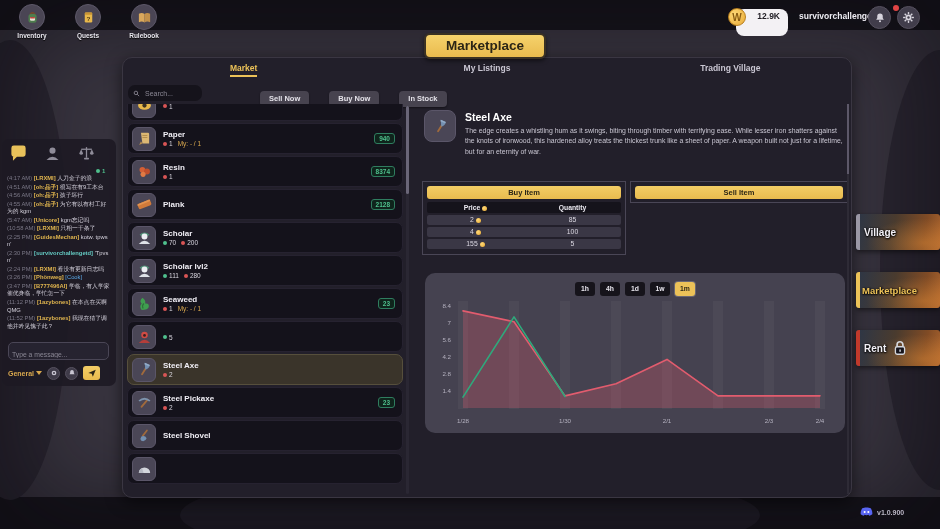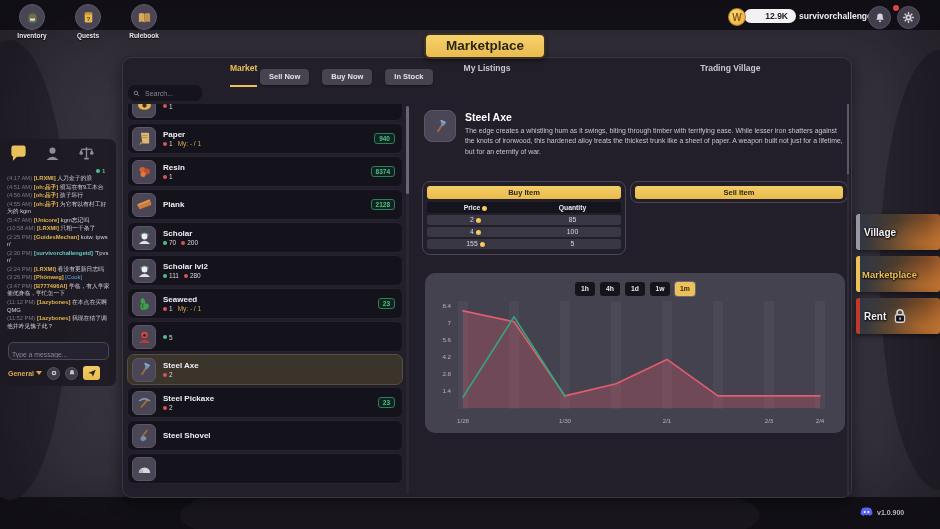--- a/index.html
+++ b/index.html
@@ -9,37 +9,37 @@
   .bg-top{position:absolute;left:0;top:0;width:940px;height:30px;background:#16141b;}
   .bg-bottom{position:absolute;left:0;top:497px;width:940px;height:32px;background:#16141b;}
   .blob{position:absolute;background:#2a2631;border-radius:50%;}
   .vignette{position:absolute;inset:0;box-shadow:inset 0 0 90px 25px rgba(10,8,14,.5);pointer-events:none;}
   
   .top-nav{position:absolute;left:10px;top:4px;display:flex;gap:12px;z-index:5;}
   .top-nav-btn{width:44px;text-align:center;cursor:pointer;}
   .circle-btn{width:26px;height:26px;margin:0 auto;border-radius:50%;background:#4a4554;border:1px solid #5d5869;display:flex;align-items:center;justify-content:center;}
   .top-nav-label{font-size:6.5px;color:#e9e7ef;font-weight:bold;margin-top:2px;text-shadow:0 1px 1px #000;}
   .currency{position:absolute;left:728px;top:8px;height:17px;z-index:6;}
-  .currency .pill{position:absolute;left:16px;top:1px;width:52px;height:14px;background:#f3f1f4;border-radius:8px;color:#232027;font-size:8.5px;font-weight:bold;text-align:right;line-height:15px;padding-right:8px;}
+  .currency .pill{position:absolute;left:8px;top:1px;width:52px;height:27px;background:#f3f1f4;border-radius:8px;color:#232027;font-size:8.5px;font-weight:bold;text-align:right;line-height:15px;padding-right:8px;}
   .coin{width:18px;height:18px;border-radius:50%;background:radial-gradient(circle at 35% 35%,#ffd978,#e8a934);border:1px solid #b87f1e;position:absolute;left:0;top:0;color:#8a5c12;font-weight:bold;font-size:10px;text-align:center;line-height:17px;}
   .username{position:absolute;left:799px;top:11px;font-size:8.5px;color:#efedf4;font-weight:bold;z-index:6;}
   .round-ic{position:absolute;width:23px;height:23px;border-radius:50%;background:#413d4b;border:1px solid #56515f;display:flex;align-items:center;justify-content:center;z-index:6;cursor:pointer;}
   .notif-dot{position:absolute;left:893px;top:5px;width:6px;height:6px;border-radius:50%;background:#e04444;z-index:7;}
   
   .banner{position:absolute;left:424px;top:33px;width:122px;height:26px;background:linear-gradient(#f6d26c,#e9bb4e);border:2px solid #3a3123;border-radius:6px;z-index:10;color:#2c2616;font-size:13.5px;font-weight:bold;text-align:center;line-height:22px;box-shadow:0 2px 4px rgba(0,0,0,.5);}
   
   .window{position:absolute;left:122px;top:57px;width:730px;height:441px;background:#221f2a;border:1px solid #3a3642;border-radius:10px;box-shadow:0 4px 16px rgba(0,0,0,.55);z-index:4;}
   .tabs{position:absolute;left:122px;top:63px;width:730px;display:flex;z-index:5;}
   .tab{flex:1;text-align:center;font-size:8.5px;color:#c9c6d2;font-weight:bold;cursor:pointer;}
-  .tab.active span{color:#ecc258;border-bottom:2px solid #ecc258;padding-bottom:12px;}
+  .tab.active span{color:#ecc258;border-bottom:2px solid #ecc258;padding-bottom:2px;}
   
   .searchbox{position:absolute;left:128px;top:85px;width:74px;height:16px;background:#15131b;border-radius:7px;z-index:5;display:flex;align-items:center;padding:0 5px;gap:3px;}
   .searchbox input{background:transparent;border:none;outline:none;width:56px;font-size:7px;color:#d8d5de;}
   .searchbox input::placeholder{color:#8a8794;}
-  .filters{position:absolute;left:214px;top:69px;display:flex;gap:13px;z-index:5;padding-left:46px;}
+  .filters{position:absolute;left:214px;top:91px;display:flex;gap:20px;z-index:5;padding-left:46px;}
   .filter-btn{height:16px;padding:0 9px;background:#47434f;border-radius:4px;color:#e4e2e9;font-size:7.5px;font-weight:bold;line-height:16px;cursor:pointer;box-shadow:0 1px 2px rgba(0,0,0,.4);}
   
   .item-list{position:absolute;left:127px;top:104px;width:276px;height:392px;overflow:hidden;z-index:5;}
   .item-row{position:relative;height:31px;margin-bottom:2px;background:#14121b;border:1px solid #262230;border-radius:7px;display:flex;align-items:center;padding:0 7px 0 4px;cursor:pointer;}
   .item-row.selected{background:#3a342a;border-color:#564f3c;}
   .item-tile{width:24px;height:24px;background:#4a4656;border:1px solid #5b5669;border-radius:6px;display:flex;align-items:center;justify-content:center;flex:none;}
   .item-info{margin-left:7px;flex:1;}
   .item-name{font-size:8px;color:#f0eef5;font-weight:bold;}
   .item-sub{font-size:6.5px;color:#d8d5de;margin-top:1px;display:flex;gap:5px;align-items:center;}
   .subchip{display:flex;align-items:center;gap:2px;}
@@ -47,21 +47,21 @@
   .gold-t{color:#d9a84e;}
   .badge{font-size:6.5px;padding:1px 4px;border-radius:3px;border:1px solid #2f7d5f;color:#4fc08d;background:#0f241c;font-weight:bold;}
   .list-scroll{position:absolute;left:406px;top:106px;width:3px;height:388px;background:#2a2733;border-radius:2px;z-index:6;}
   .list-scroll .thumb{position:absolute;top:0;width:3px;height:88px;background:#6a6678;border-radius:2px;}
   .win-scroll{position:absolute;left:847px;top:104px;width:2px;height:390px;background:#2e2b36;z-index:6;}
   .win-scroll .thumb{position:absolute;top:0;width:2px;height:70px;background:#5d5869;}
   
   .detail-tile{position:absolute;left:424px;top:110px;width:32px;height:32px;background:#4a4656;border:1px solid #5b5669;border-radius:8px;display:flex;align-items:center;justify-content:center;z-index:5;}
   .detail-title{position:absolute;left:465px;top:111px;font-size:10.5px;font-weight:bold;color:#fff;z-index:5;}
   .detail-desc{position:absolute;left:465px;top:126px;width:378px;font-size:6.9px;line-height:1.5;color:#c9c6d2;z-index:5;}
-  .trade-group{position:absolute;border:1px solid #4a4656;border-radius:8px;padding:4px;z-index:5;}
+  .trade-group{position:absolute;border:1px solid #4a4656;border-radius:0;padding:4px;z-index:5;}
   .yellow-btn{height:13px;background:linear-gradient(#f3cd66,#e9bb4e);border-radius:3px;color:#2c2616;font-size:7.5px;font-weight:bold;text-align:center;line-height:13px;cursor:pointer;}
   .order-table{margin-top:3px;}
   .ot-head{display:flex;height:11px;background:#15131b;border-radius:2px;}
   .ot-head div{flex:1;font-size:6.8px;font-weight:bold;color:#eceaf1;text-align:center;line-height:11px;}
   .ot-row{display:flex;height:10px;background:#3a3745;border-radius:2px;margin-top:2px;}
   .ot-row div{flex:1;font-size:6.8px;color:#dcd9e3;text-align:center;line-height:10px;}
   .mini-coin{display:inline-block;width:5px;height:5px;border-radius:50%;background:radial-gradient(circle at 35% 35%,#ffd978,#e8a934);vertical-align:middle;margin-left:2px;}
   
   .chart-panel{position:absolute;left:425px;top:273px;width:420px;height:160px;background:#454250;border-radius:10px;z-index:5;}
   .time-row{position:absolute;left:0;top:9px;width:100%;display:flex;justify-content:center;gap:5px;z-index:6;}
@@ -80,21 +80,21 @@
   .chat-input{position:absolute;left:8px;top:342px;width:101px;height:18px;background:#262330;border:1px solid #4a4656;border-radius:5px;z-index:6;padding:0 1px;}
   .chat-input input{width:100%;height:100%;background:transparent;border:none;outline:none;font-size:6.8px;color:#d8d5de;}
   .chat-input input::placeholder{color:#8a8794;}
   .chat-bottom{position:absolute;left:8px;top:365px;width:101px;height:16px;z-index:6;display:flex;align-items:center;}
   .channel{font-size:7px;color:#d9a84e;font-weight:bold;display:flex;align-items:center;gap:2px;cursor:pointer;}
   .caret{width:0;height:0;border-left:3px solid transparent;border-right:3px solid transparent;border-top:4px solid #d9a84e;}
   .chat-circle{width:13px;height:13px;border-radius:50%;background:#3f3b49;border:1px solid #56515f;display:flex;align-items:center;justify-content:center;cursor:pointer;margin-left:5px;}
   .send-btn{margin-left:5px;width:17px;height:14px;background:linear-gradient(#f3cd66,#e9bb4e);border-radius:3px;display:flex;align-items:center;justify-content:center;cursor:pointer;}
   
   .side-nav{position:absolute;left:856px;top:214px;width:84px;z-index:5;}
-  .nav-banner{position:relative;width:84px;height:36px;margin-bottom:6px;border-radius:3px;overflow:hidden;cursor:pointer;box-shadow:0 2px 5px rgba(0,0,0,.5);display:flex;align-items:center;}
+  .nav-banner{position:relative;width:84px;height:36px;margin-bottom:22px;border-radius:3px;overflow:hidden;cursor:pointer;box-shadow:0 2px 5px rgba(0,0,0,.5);display:flex;align-items:center;}
   .nav-art{position:absolute;inset:0;background:linear-gradient(100deg,#2c3647 0%,#4a3b2e 45%,#804b25 80%,#a8622d 100%);}
   .nav-art:after{content:"";position:absolute;inset:0;background:radial-gradient(ellipse at 80% 80%,rgba(255,160,60,.35),transparent 60%);}
   .nav-strip{position:absolute;left:0;top:0;width:4px;height:100%;}
   .nav-label{position:relative;margin-left:8px;font-size:10px;font-weight:bold;color:#f2f0f6;text-shadow:0 1px 2px #000,1px 0 2px #000;}
   .nav-banner.active .nav-label{color:#ecc258;}
   .nav-lock{position:relative;margin-left:4px;}
   
   .version{position:absolute;left:860px;top:507px;z-index:6;display:flex;align-items:center;gap:4px;}
   .version span{font-size:7px;color:#b9b6c4;font-weight:bold;}
   svg{display:block;}

